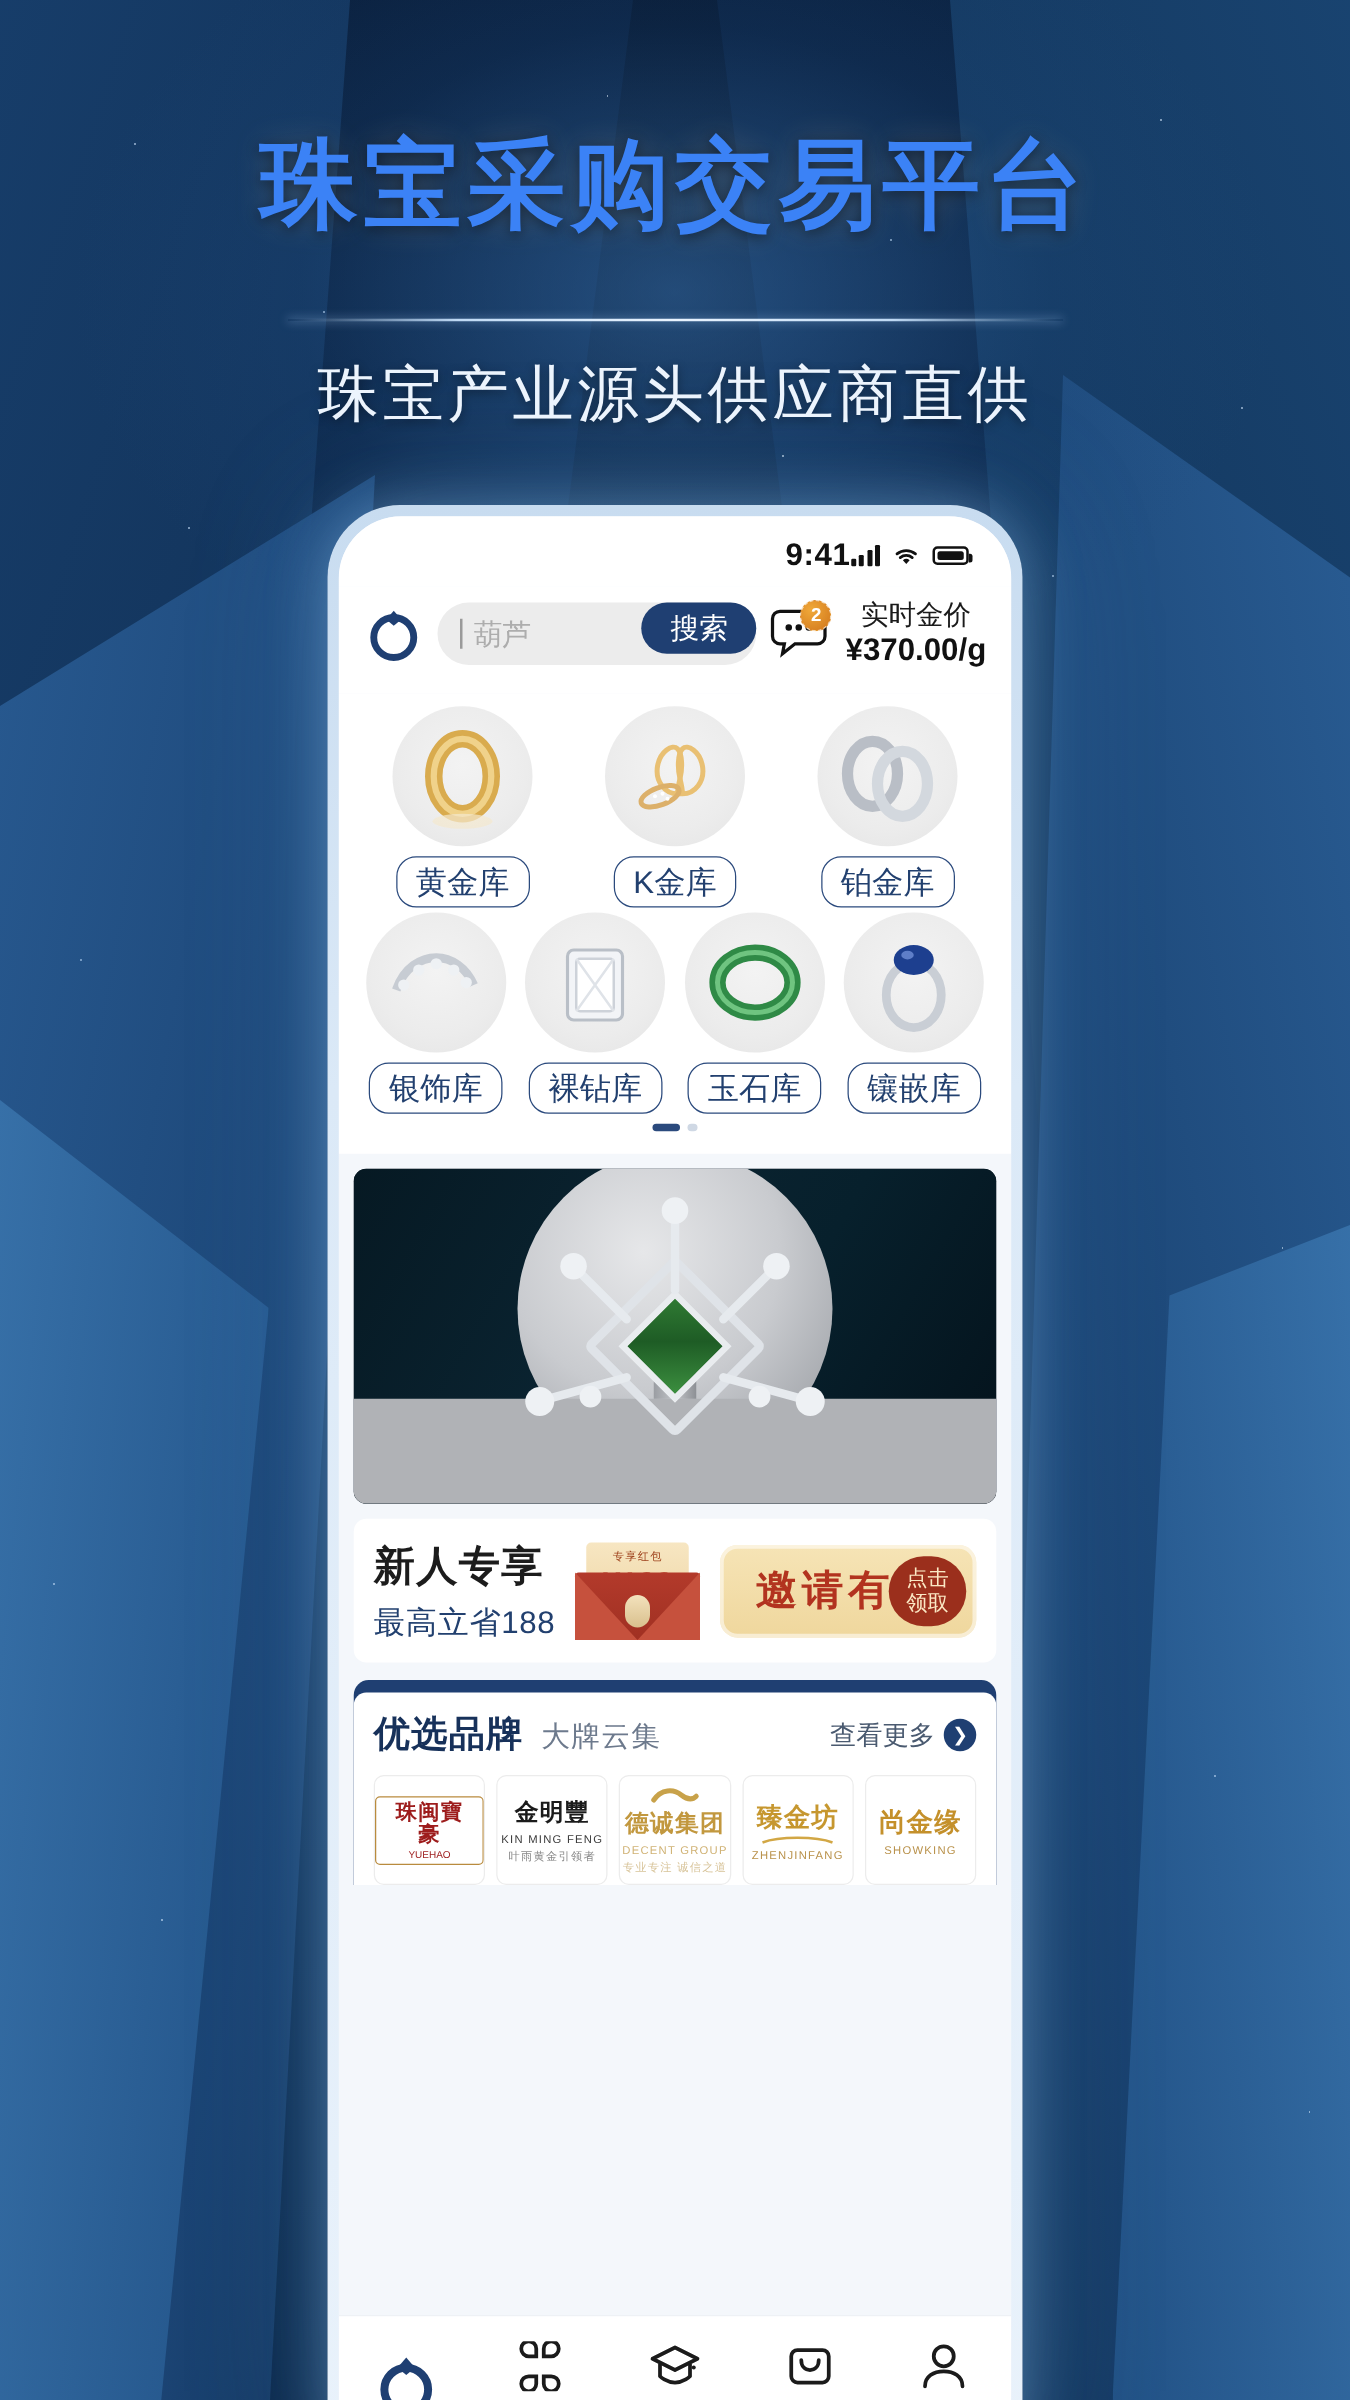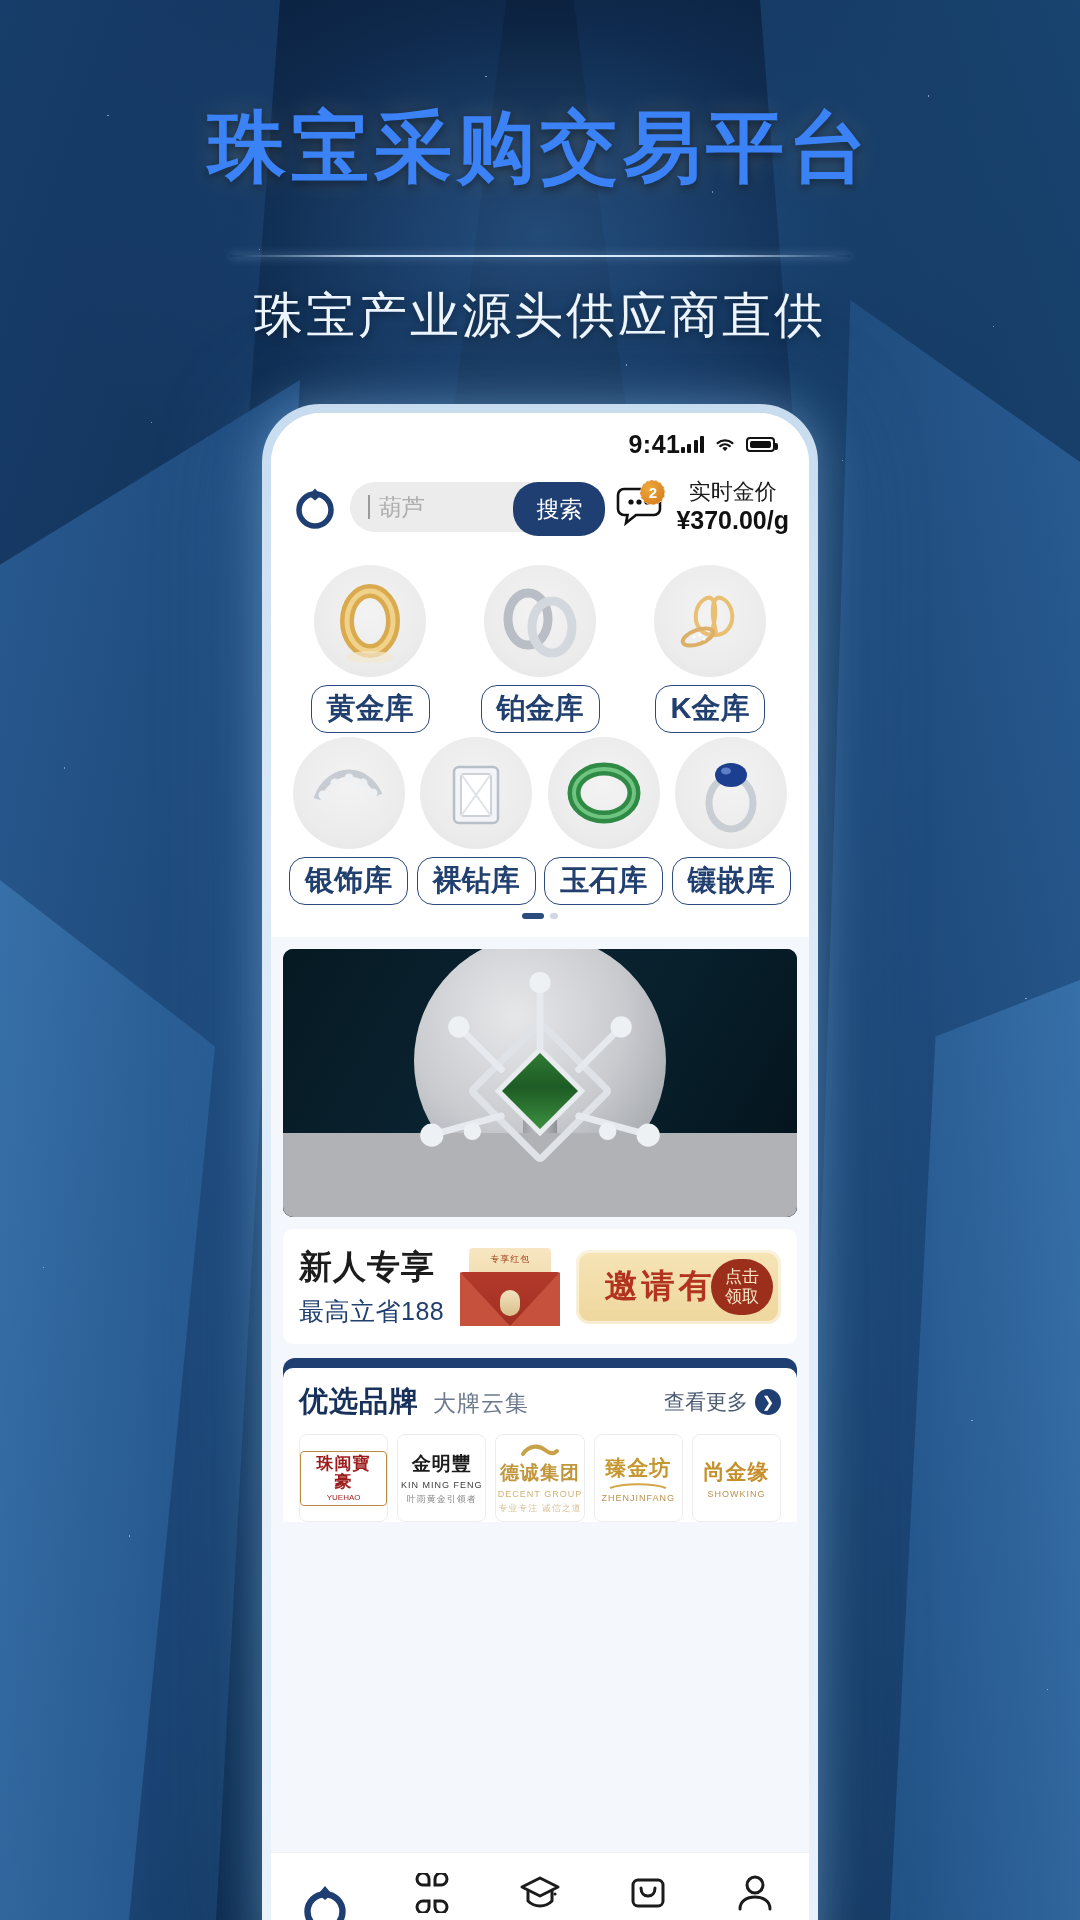--- a/index.html
+++ b/index.html
@@ -118,21 +118,21 @@
     padding:10px 20px 20px 20px;
   }
   .logo-ring { width:48px;height:48px; flex:0 0 48px; position:relative; }
   .searchbox {
     flex:1; height:50px; background:#ececec; border-radius:25px;
     display:flex; align-items:center; padding-left:18px; position:relative;
   }
   .caret { width:2px;height:24px;background:#9a9a9a; margin-right:9px; }
   .ph { font-size:23px; color:#adadad; }
   .searchbtn {
-    position:absolute; right:0; top:0; height:54px; padding:0 23px;
+    position:absolute; right:0; top:0; height:41px; padding:0 23px;
     background:#1f3f72; color:#fff; border-radius:25px;
     font-size:23px; display:flex; align-items:center; justify-content:center;
   }
   .chat { position:relative; width:46px;height:44px; flex:0 0 46px; }
   .badge {
     position:absolute; right:-3px; top:-5px;
     width:25px;height:25px;border-radius:50%;
     background:radial-gradient(circle at 35% 30%,#f0a93a,#d1761a);
     color:#fff; font-size:15px; font-weight:bold;
     display:flex;align-items:center;justify-content:center;
@@ -146,21 +146,21 @@
   .catcard { background:#fff; padding:6px 14px 18px; position:relative; }
   .catrow { display:flex; }
   .cat { flex:1; text-align:center; }
   .catimg {
     width:112px;height:112px;margin:4px auto 8px;border-radius:50%;
     background:radial-gradient(circle at 50% 42%,#f3f3f3 0%,#ececec 60%,#e4e4e4 100%);
     position:relative; overflow:hidden;
   }
   .catlabel {
     display:inline-block; border:1.6px solid #2b4a7d; border-radius:16px;
-    padding:3px 15px; font-size:29px; color:#22406f; font-weight:700;
+    padding:3px 15px; font-size:25px; color:#22406f; font-weight:400;
   }
   .pager { display:flex;justify-content:center;gap:6px;padding-top:8px; }
   .pager b { width:22px;height:6px;border-radius:3px;background:#2b4a7d;display:block; }
   .pager i { width:8px;height:6px;border-radius:3px;background:#cfd8e4;display:block; }
 
   
   .banner {
     margin:12px 12px 0; height:268px; border-radius:10px; overflow:hidden;
     position:relative; background:#04121c;
   }
@@ -339,39 +339,39 @@
             <ellipse cx="56" cy="56" rx="23" ry="30" fill="none" stroke="#f0d28a" stroke-width="5"></ellipse>
             <ellipse cx="56" cy="92" rx="24" ry="6" fill="#f3e8cf" opacity=".7"></ellipse>
           </svg>
         </div>
         <span class="catlabel">黄金库</span>
       </div>
 
       <div class="cat">
         <div class="catimg">
           <svg width="112" height="112" viewBox="0 0 112 112">
-            <ellipse cx="44" cy="54" rx="20" ry="26" fill="none" stroke="#b9bec6" stroke-width="9"></ellipse>
-            <ellipse cx="68" cy="62" rx="20" ry="26" fill="none" stroke="#d3d8de" stroke-width="9"></ellipse>
-          </svg>
-        </div>
-        <span class="catlabel">铂金库</span>
-      </div>
-
-      <div class="cat">
-        <div class="catimg">
-          <svg width="112" height="112" viewBox="0 0 112 112">
             <path d="M58 70C48 70 40 60 42 48c2-12 12-18 16-14s4 16 2 24-2 12 -2 12z" fill="none" stroke="#e9c073" stroke-width="4"></path>
             <path d="M62 70c10 0 18-10 16-22-2-12-12-18-16-14s-4 16-2 24 2 12 2 12z" fill="none" stroke="#e9c073" stroke-width="4"></path>
             <ellipse cx="44" cy="72" rx="16" ry="7" transform="rotate(-20 44 72)" fill="none" stroke="#dcb06a" stroke-width="4"></ellipse>
             <circle cx="40" cy="72" r="1.6" fill="#fff"></circle>
                 <circle cx="46" cy="70" r="1.6" fill="#fff"></circle>
             <circle cx="50" cy="74" r="1.6" fill="#fff"></circle>
           </svg>
         </div>
         <span class="catlabel">K金库</span>
+      </div>
+
+      <div class="cat">
+        <div class="catimg">
+          <svg width="112" height="112" viewBox="0 0 112 112">
+            <ellipse cx="44" cy="54" rx="20" ry="26" fill="none" stroke="#b9bec6" stroke-width="9"></ellipse>
+            <ellipse cx="68" cy="62" rx="20" ry="26" fill="none" stroke="#d3d8de" stroke-width="9"></ellipse>
+          </svg>
+        </div>
+        <span class="catlabel">铂金库</span>
       </div>
 
     </div>
 
     <div class="catrow">
       <div class="cat">
         <div class="catimg">
           <svg width="112" height="112" viewBox="0 0 112 112">
             <path d="M24 62c6-18 20-26 32-26s24 8 30 22" fill="none" stroke="#c7ccd3" stroke-width="7"></path>
             <circle cx="30" cy="58" r="4.5" fill="#eef1f4"></circle>

